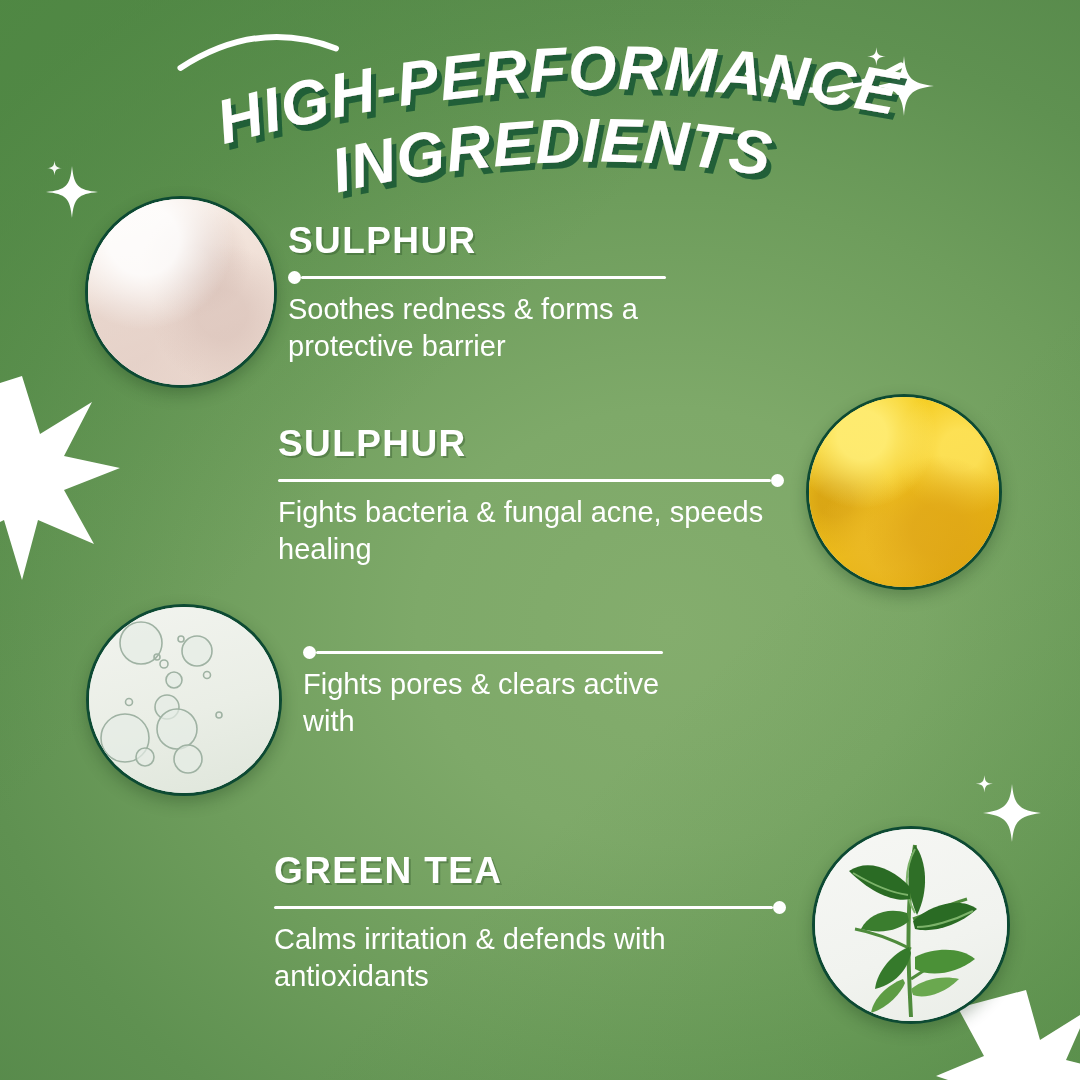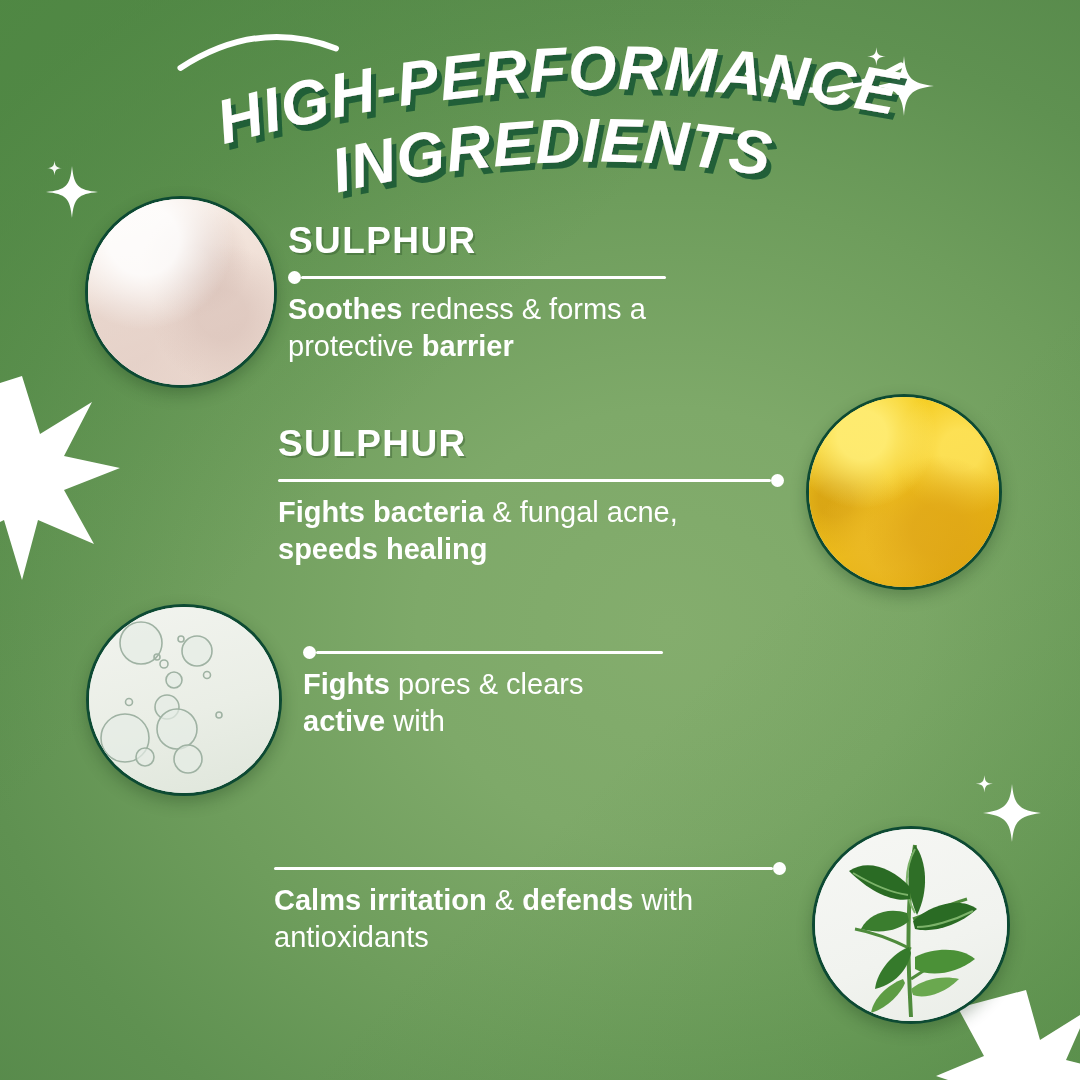--- a/index.html
+++ b/index.html
@@ -83,21 +83,21 @@
   .rule.r .bar{left:0;right:13px;}
   .rule.r .dot{right:0;}
 
   .ing-desc{
     color:#ffffff;
     font-size:29px;
     line-height:1.28;
     margin:0;
     font-weight:normal;
   }
-  .ing-desc b{font-weight:bold;}
+  .ing-desc b{font-weight:normal;}
 
   
   #row-calamine .circle{left:85px;top:196px;width:186px;height:186px;}
   #row-calamine .txt{left:288px;top:222px;width:378px;}
 
   #row-sulphur .circle{left:806px;top:394px;width:190px;height:190px;}
   #row-sulphur .txt{left:278px;top:425px;width:506px;}
 
   #row-salicylic .circle{left:86px;top:604px;width:190px;height:186px;}
   #row-salicylic .txt{left:303px;top:636px;width:360px;}
@@ -273,20 +273,21 @@
             <path d="M158 82 C138 92 116 98 102 98" stroke="#7cb36a" stroke-width="2" fill="none"></path>
             <path d="M94 118 C78 124 62 142 60 160 C84 154 94 136 96 124 Z" fill="#357a2b"></path>
             <path d="M100 128 C120 118 146 118 160 130 C140 146 114 148 100 140 Z" fill="#4b9137"></path>
             <path d="M96 160 C108 150 128 146 144 150 C128 166 108 170 98 166 Z" fill="#6aa84f"></path>
             <path d="M88 150 C72 156 58 170 56 184 C74 178 86 164 90 154 Z" fill="#5d9c44"></path>
           </g>
         </svg>
       </div>
     </div>
     <div class="txt right">
+      <p class="ing-name">GREEN TEA</p>
       <div class="rule r">
         <span class="bar"></span>
         <span class="dot"></span>
       </div>
       <p class="ing-desc"><b>Calms irritation</b><span> &amp; </span><b>defends</b><span> with antioxidants</span></p>
     </div>
   </div>
 
 </div>
 

